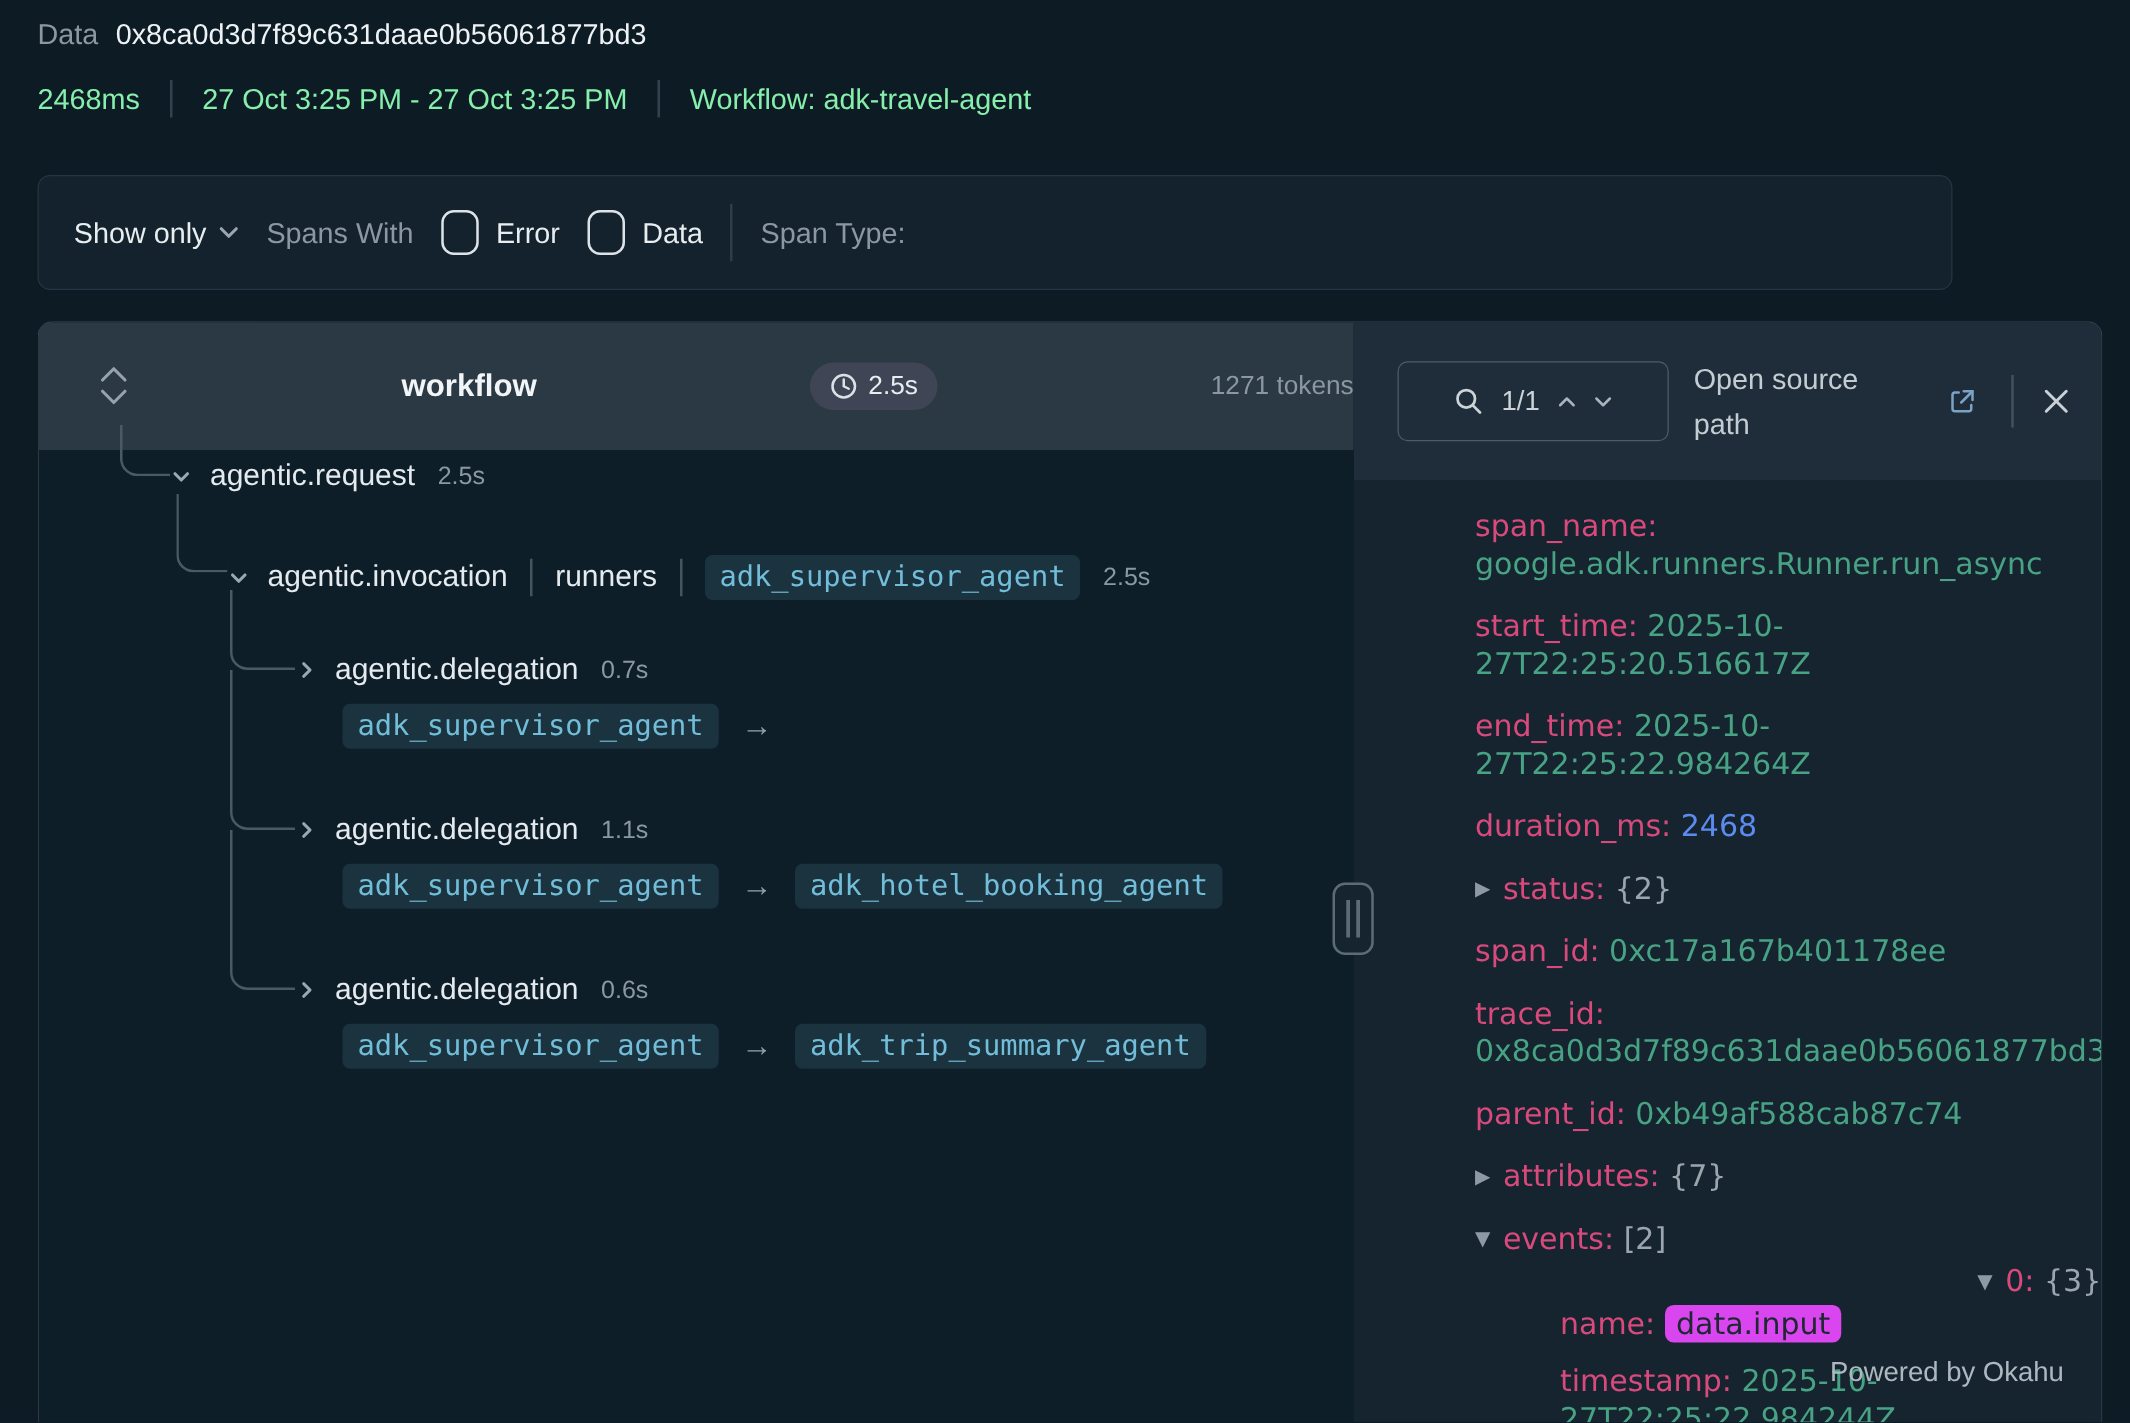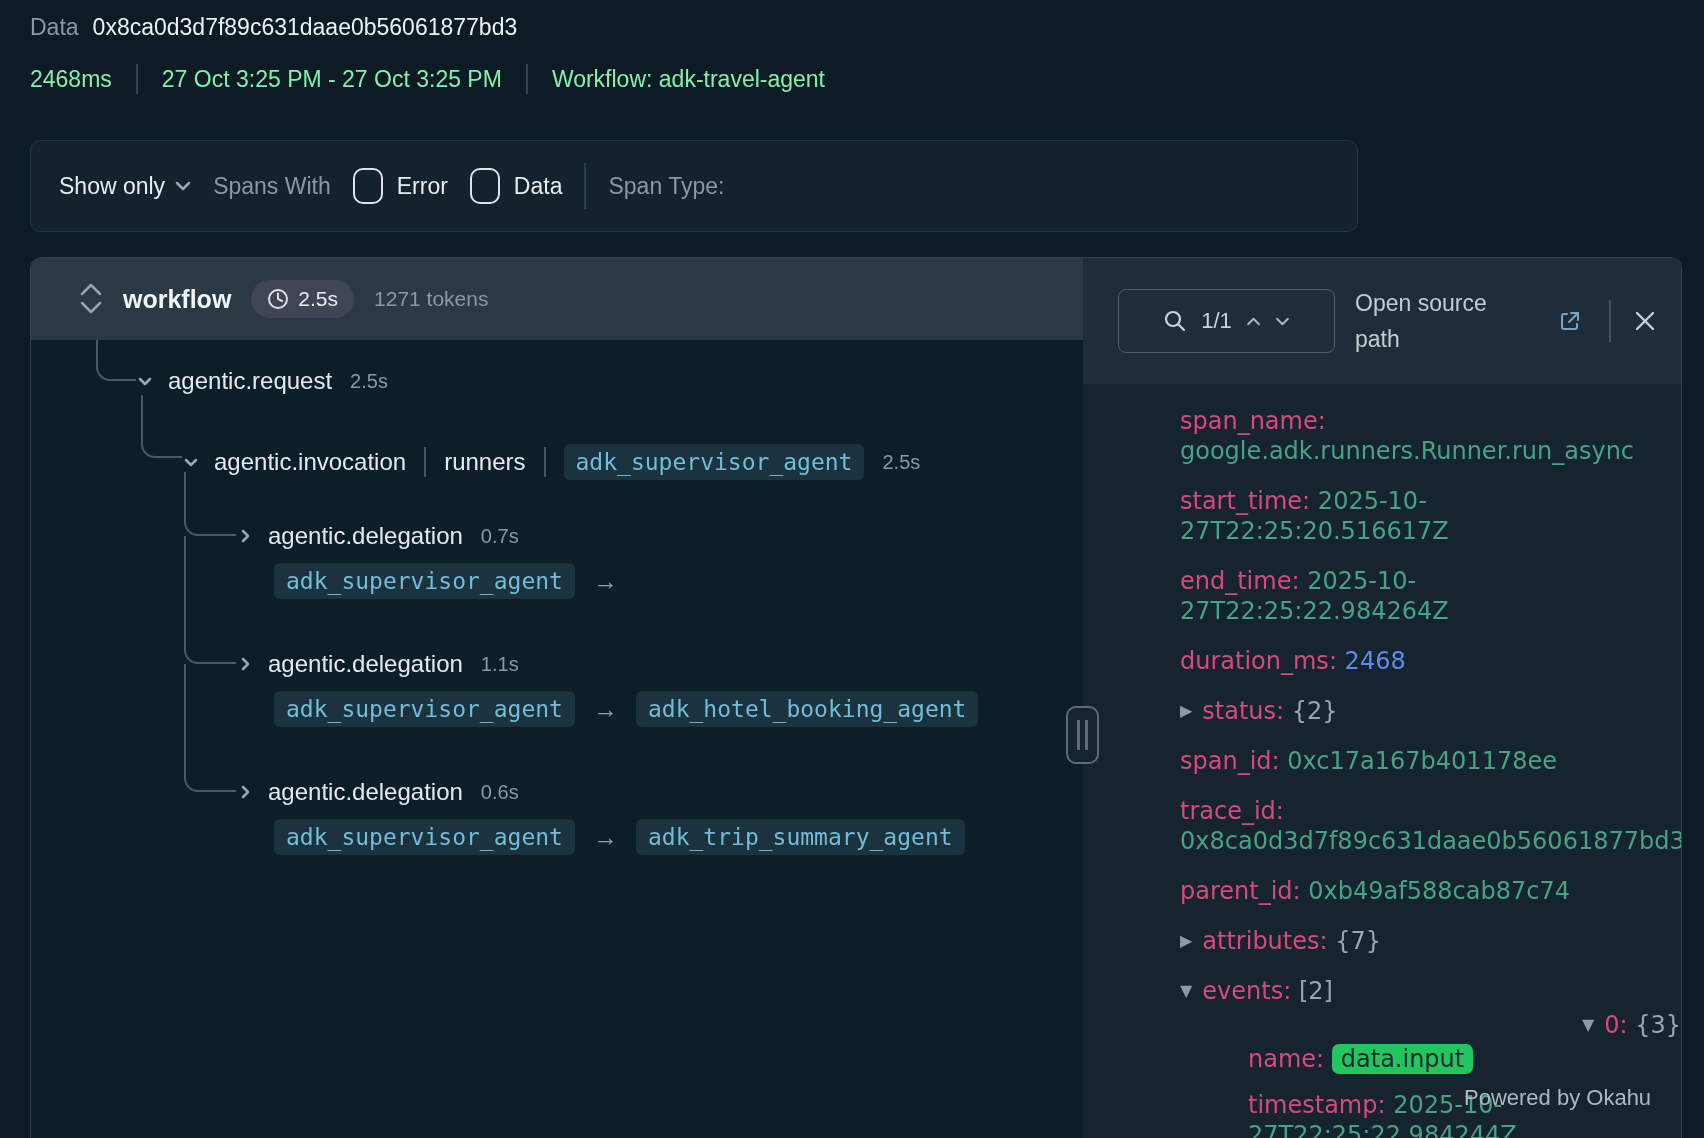--- a/index.html
+++ b/index.html
@@ -13,21 +13,21 @@
 
   
   .trace-line { left:30px; top:14px; font-size:23px; display:flex; gap:14px; align-items:baseline; }
   .trace-label { color:#8b98a2; }
   .trace-hash { color:#eef2f5; }
   .meta-line { left:30px; top:64px; display:flex; align-items:center; gap:24px; font-size:23px; color:#86efac; }
   .vdiv { width:2px; height:30px; background:#33434e; }
 
   
   .filter-bar {
-    left:30px; top:140px; width:1328px; height:92px;
+    left:30px; top:140px; width:1532px; height:92px;
     background:#13222d; border:1px solid #243643; border-radius:10px;
     display:flex; align-items:center; padding-left:28px; font-size:23px;
   }
   .fitem { display:flex; align-items:center; gap:10px; }
   .gray { color:#8b98a2; }
   .white { color:#e8edf0; }
   .caret { width:16px; height:10px; }
   .caret polyline { fill:none; stroke:#9aa6b0; stroke-width:2.5; stroke-linecap:round; stroke-linejoin:round; }
   .checkbox {
     width:30px; height:36px; border:2.5px solid #dde3e8; border-radius:10px; background:transparent;
@@ -40,22 +40,22 @@
   .sp8 { margin-left:22px; } .sp5 { margin-left:14px; }
 
   
   .main-panel {
     left:30px; top:257px; width:1652px; height:881px;
     border:1px solid #33444f; border-bottom:none; border-radius:12px 12px 0 0;
     background:#0e1e28; overflow:hidden; display:flex;
   }
   .left-pane { width:1052px; position:relative; flex:none; }
   .left-band {
-    position:absolute; left:0; top:0; right:0; height:82px; background:#2a3944;
-    display:flex; align-items:center; padding-left:48px; gap:20px;
+    position:absolute; left:0; top:0; right:0; height:102px; background:#2a3944;
+    display:flex; align-items:center; padding-left:48px; gap:20px;justify-content:space-between;
   }
   .sort-icon { width:24px; height:34px; }
   .sort-icon polyline { fill:none; stroke:#96a3ad; stroke-width:2.5; stroke-linecap:round; stroke-linejoin:round; }
   .wf-title { font-size:25px; font-weight:bold; color:#f2f5f7; }
   .wf-pill {
     display:flex; align-items:center; gap:9px; background:#404556; border-radius:20px;
     padding:7px 16px; font-size:21px; color:#e8edf0;
   }
   .clock { width:22px; height:22px; }
   .clock circle { fill:none; stroke:#dbe1e6; stroke-width:2; }
@@ -114,21 +114,21 @@
   .entry { margin-bottom:20px; }
   .k { color:#d8497c; }
   .v { color:#48a284; }
   .vblue { color:#5c8bef; }
   .vgray { color:#9aa5ad; }
   .tri { color:#8d9aa4; font-size:16px; margin-right:10px; vertical-align:3px; cursor:pointer; }
   .lvl1 { padding-left:38px;text-align:right; }
   .lvl2 { padding-left:68px; }
   .tight { margin-bottom:4px; }
   .hl {
-    background:#22c55e; color:#1c2930; border-radius:7px; padding:1px 9px;
+    background:#d946ef; color:#1c2930; border-radius:7px; padding:1px 9px;
   }
   .watermark {
     left:1464px; top:1085px; font-size:22px; color:#aeb8c0; z-index:9;
     font-family:"Liberation Sans", sans-serif;
   }
 </style>
 </head>
 <body>
 
 <div class="abs trace-line">

